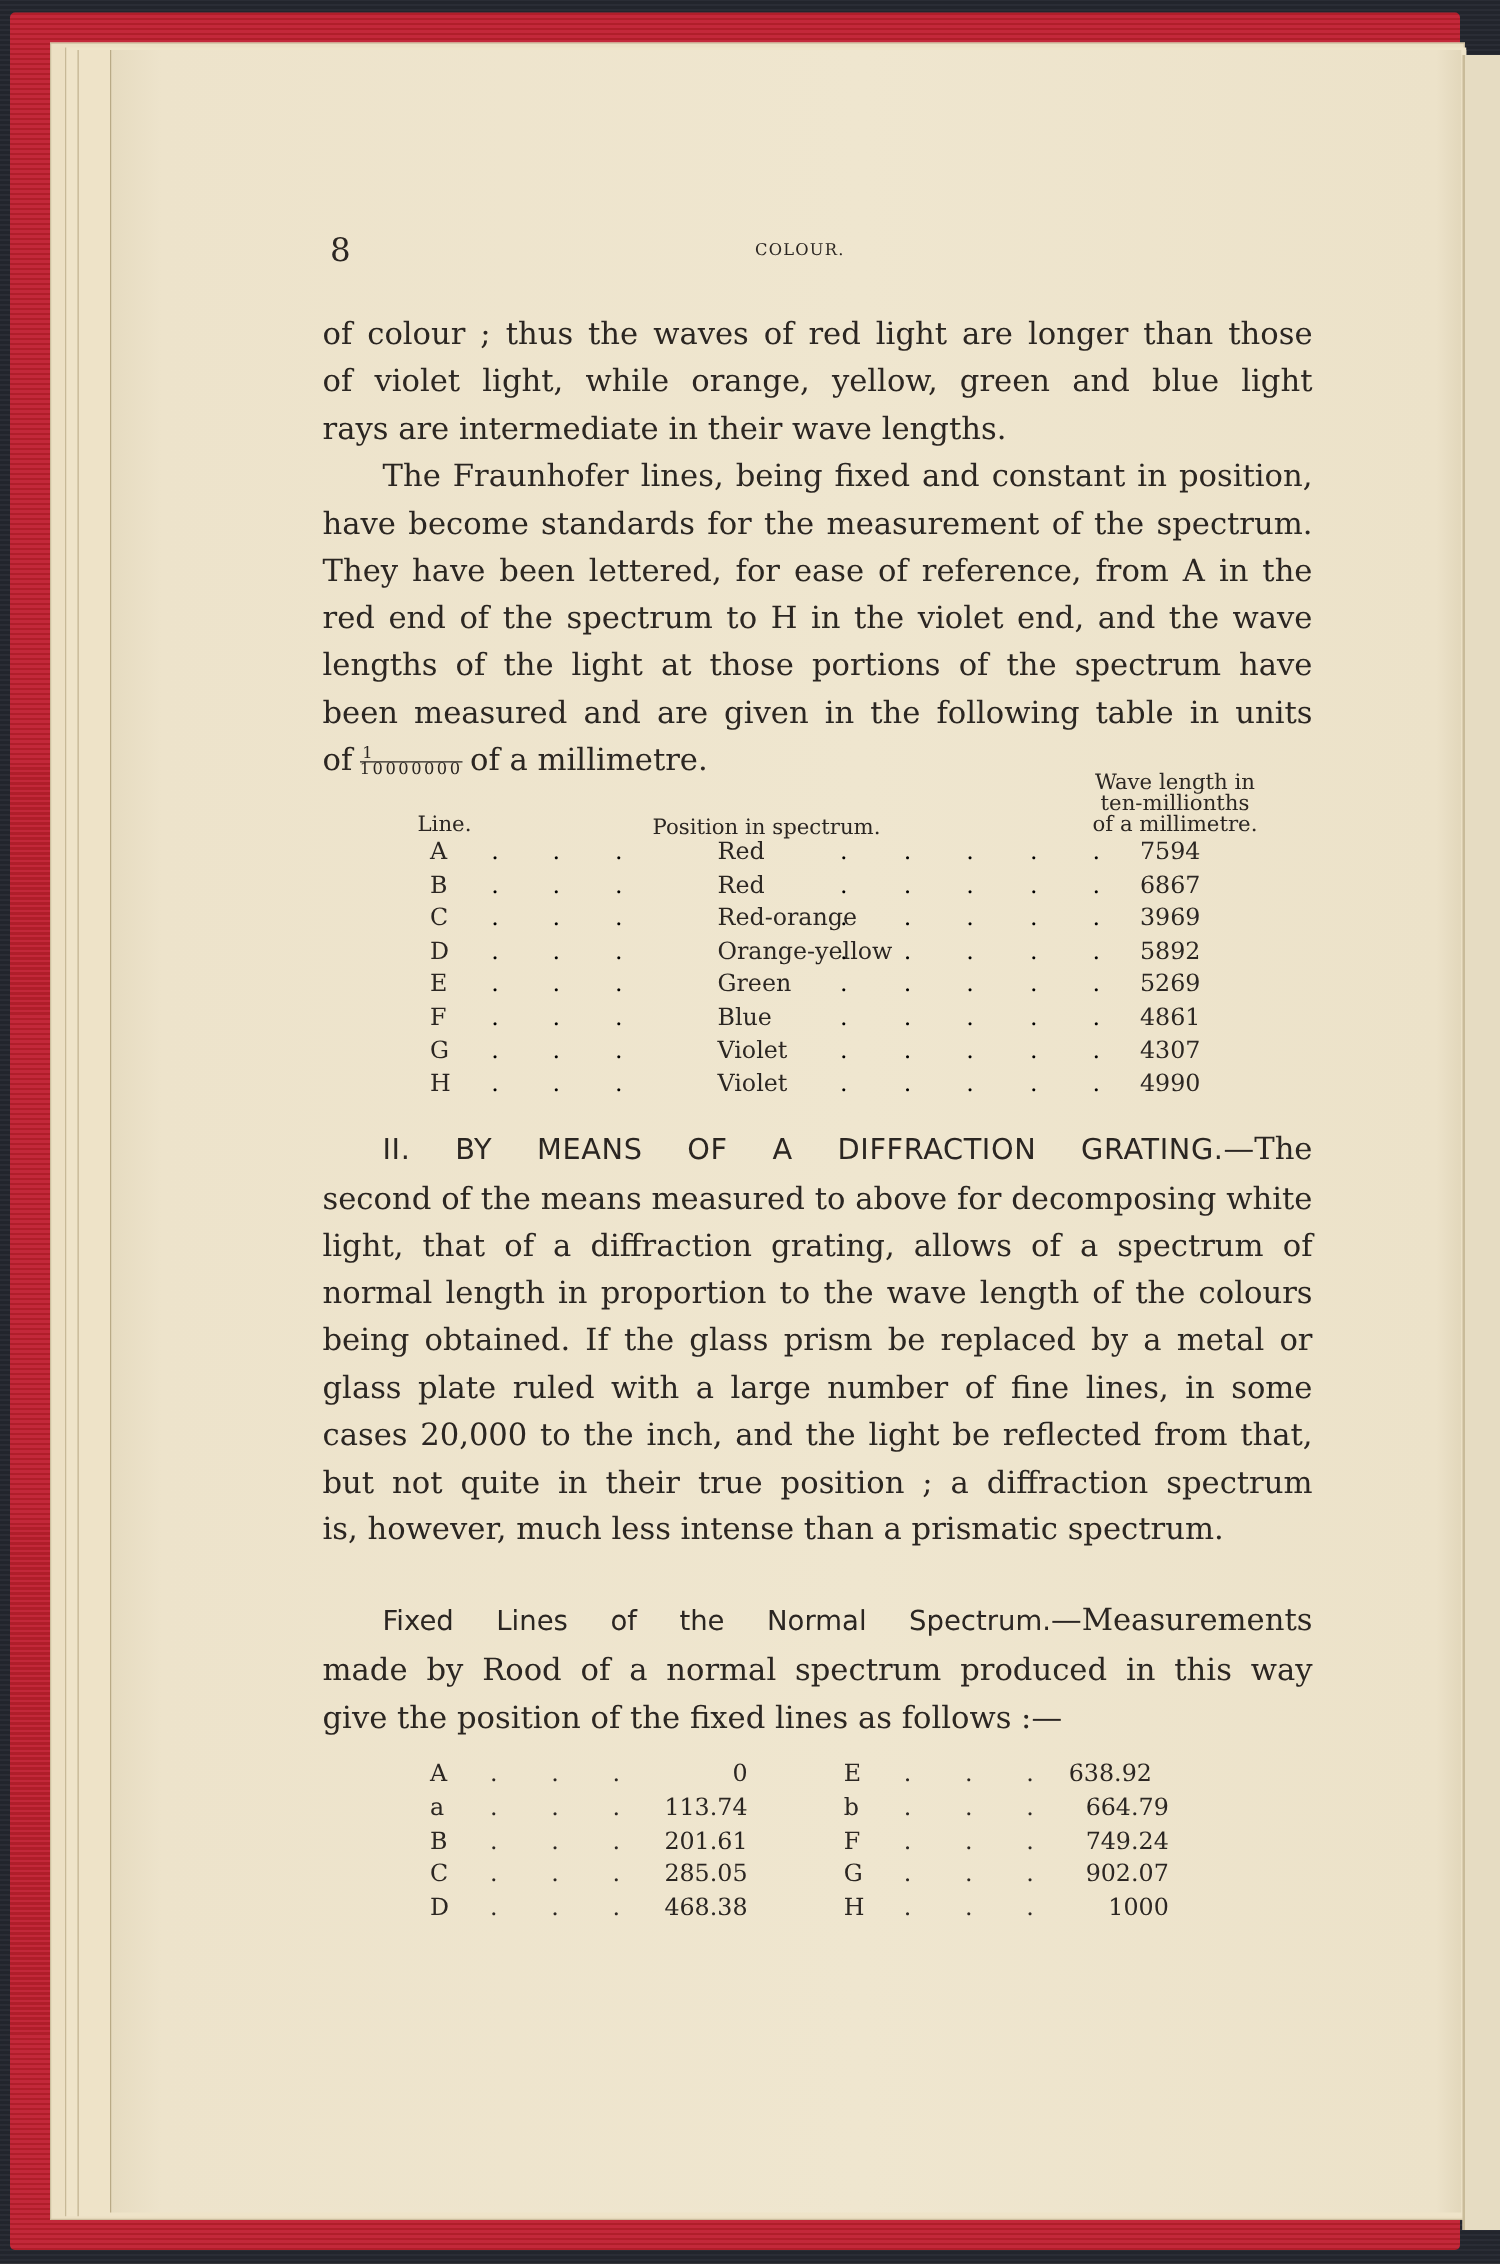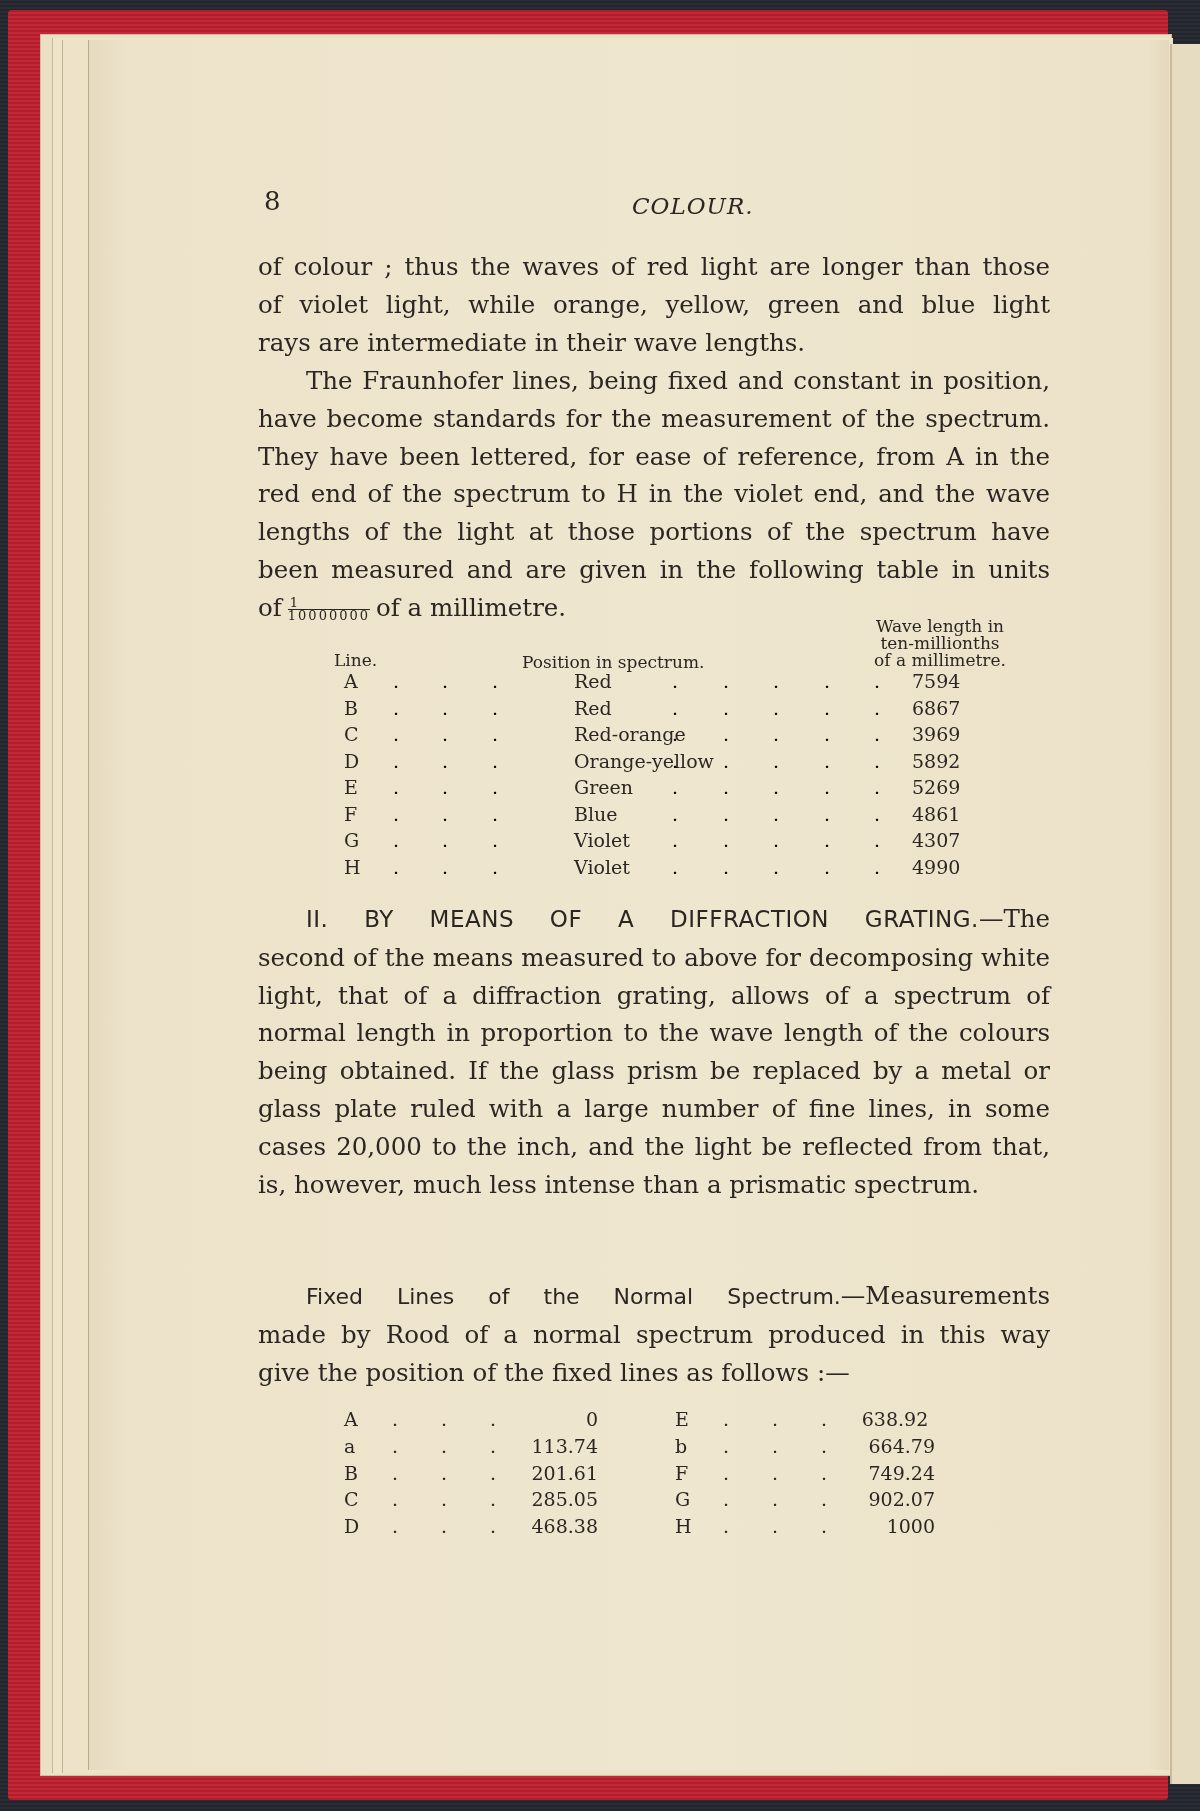--- a/index.html
+++ b/index.html
@@ -8,21 +8,21 @@
     repeating-linear-gradient(0deg,#22252c 0 2px,#2a2d35 2px 4px);}
   .cover{position:absolute;left:8px;top:10px;width:1160px;height:1790px;background:
     repeating-linear-gradient(0deg,#b01e2a 0 2px,#c3283a 2px 4px);border-radius:4px;}
   .leaves{position:absolute;left:40px;top:34px;width:1130px;height:1740px;background:#ece0c4;border:1px solid #cdbf9f;}
   .leaves2{position:absolute;left:52px;top:38px;width:1120px;height:1735px;background:#efe4c9;border-left:1px solid #c7b997;}
   .leaves3{position:absolute;left:62px;top:40px;width:1110px;height:1733px;background:#eee3c8;border-left:1px solid #c2b390;}
   .page{position:absolute;left:88px;top:40px;width:1080px;height:1730px;background:linear-gradient(90deg,#e6dbc0 0,#ede3cb 40px,#efe6cf 600px,#ece2c9 1060px,#e2d7bb 1080px);border-left:1px solid #b9aa86;}
   .nextpage{position:absolute;left:1170px;top:44px;width:30px;height:1740px;background:#e6dcc2;border-left:2px solid #c9bb99;}
   .txt{position:absolute;color:#2b2622;}
   .hdr-num{left:264px;top:186px;font-size:26px;}
-  .hdr-title{left:632px;top:193px;font-size:23px;letter-spacing:1px;font-style:italic;}
+  .hdr-title{left:604px;top:193px;font-size:13px;letter-spacing:1px;}
   .para{position:absolute;left:258px;width:792px;font-size:24.5px;line-height:37.8px;color:#2b2622;text-align:justify;}
   .para .ln{display:block;text-align:justify;text-align-last:justify;white-space:nowrap;}
   .para .ln.last{text-align-last:left;}
   .indent{padding-left:48px;}
   .frac{display:inline-block;vertical-align:middle;text-align:center;font-size:13px;line-height:12px;margin:0 6px;}
   .frac .num{display:block;border-bottom:1px solid #2b2622;padding:0 2px;}
   .frac .den{display:block;letter-spacing:2px;}
   .small{font-size:17px;color:#2b2622;position:absolute;}
   .t1-row{position:absolute;font-size:19px;color:#2b2622;height:26px;}
   .dot{position:absolute;font-size:19px;}
@@ -175,20 +175,21 @@
   </div>
 
 <div class="para" style="top:900px;">
   <span class="ln indent"><span class="sc">II. BY MEANS OF A DIFFRACTION GRATING.</span><span>—The</span></span>
   <span class="ln">second of the means measured to above for decomposing white</span>
   <span class="ln">light, that of a diffraction grating, allows of a spectrum of</span>
   <span class="ln">normal length in proportion to the wave length of the colours</span>
   <span class="ln">being obtained. If the glass prism be replaced by a metal or</span>
   <span class="ln">glass plate ruled with a large number of fine lines, in some</span>
   <span class="ln">cases 20,000 to the inch, and the light be reflected from that,</span>
+  <span class="ln">but not quite in their true position ; a diffraction spectrum</span>
   <span class="ln last">is, however, much less intense than a prismatic spectrum.</span>
 </div>
 
 <div class="para" style="top:1277px;">
   <span class="ln indent"><span class="sc2">Fixed Lines of the Normal Spectrum.</span><span>—Measurements</span></span>
   <span class="ln">made by Rood of a normal spectrum produced in this way</span>
   <span class="ln last">give the position of the fixed lines as follows :—</span>
 </div>
 
 <div id="table2">
@@ -225,21 +226,21 @@
       <div class="t2" style="left: 392px; top: 1515.2px;">.</div>
       <div class="t2" style="left: 441px; top: 1515.2px;">.</div>
       <div class="t2" style="left: 490px; top: 1515.2px;">.</div>
       <div class="t2" style="left: 518px; top: 1515.2px; width: 80px; text-align: right;">468.38</div>
     </div>
     <div>
       <div class="t2" style="left: 675px; top: 1408px;">E</div>
       <div class="t2" style="left: 723px; top: 1408px;">.</div>
       <div class="t2" style="left: 772px; top: 1408px;">.</div>
       <div class="t2" style="left: 821px; top: 1408px;">.</div>
-      <div class="t2" style="left: 855px; top: 1408px; width: 80px; text-align: center;">638.92</div>
+      <div class="t2" style="left: 855px; top: 1408px; width: 80px; text-align: left;">638.92</div>
     </div>
     <div>
       <div class="t2" style="left: 675px; top: 1434.8px;">b</div>
       <div class="t2" style="left: 723px; top: 1434.8px;">.</div>
       <div class="t2" style="left: 772px; top: 1434.8px;">.</div>
       <div class="t2" style="left: 821px; top: 1434.8px;">.</div>
       <div class="t2" style="left: 855px; top: 1434.8px; width: 80px; text-align: right;">664.79</div>
     </div>
     <div>
       <div class="t2" style="left: 675px; top: 1461.6px;">F</div>

